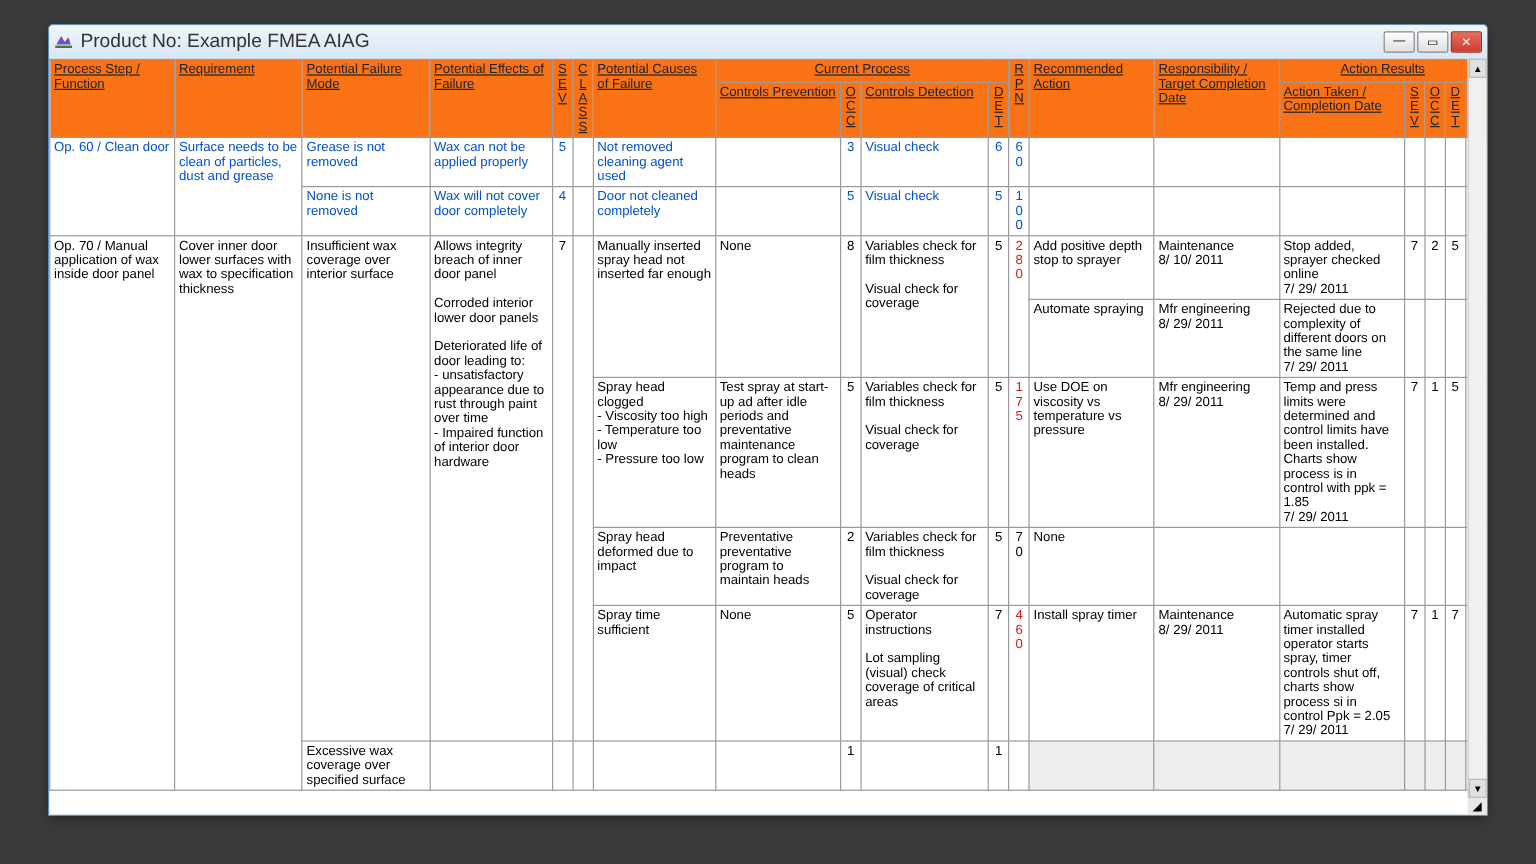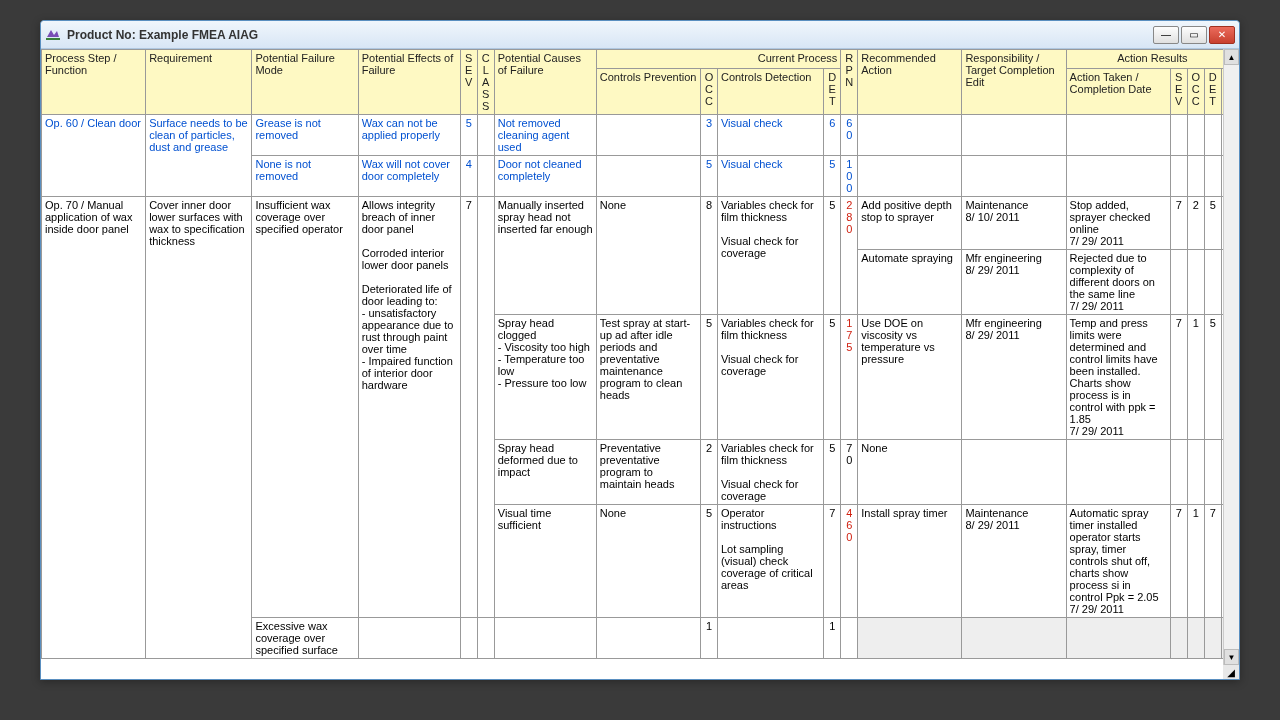--- a/index.html
+++ b/index.html
@@ -28,21 +28,21 @@
   align-items: center;
   padding: 0 4px;
   border-radius: 4px 4px 0 0;
 }
 .app-icon {
   width: 16px; height: 16px;
   margin-right: 6px;
   display: inline-block;
 }
 .app-icon svg { width: 16px; height: 16px; }
-.title-text { flex: 1; color: #333; font-size: 12px; font-weight: bold; }
+.title-text { flex: 1; color: #333; font-size: 16px; }
 .win-btns { display: flex; gap: 2px; }
 .win-btn {
   width: 26px; height: 18px;
   border: 1px solid #888;
   border-radius: 2px;
   display: flex;
   align-items: center;
   justify-content: center;
   background: linear-gradient(to bottom, #fdfdfd, #e0e0e0);
   font-size: 10px;
@@ -78,23 +78,24 @@
 }
 th, td {
   border: 1px solid #999;
   padding: 2px 3px;
   vertical-align: top;
   text-align: left;
   font-size: 11px;
   word-wrap: break-word;
 }
 th {
-  background: #fef9c3;
+  background: #f97316;
   font-weight: normal;
   color: #222;
+  text-decoration: underline;
 }
 .blue-text { color: #0050d0; }
 .red-text { color: #d02010; }
 .narrow { width: 16px; text-align: center; }
 .col-process { width: 98px; }
 .col-req { width: 100px; }
 .col-mode { width: 100px; }
 .col-effects { width: 96px; }
 .col-causes { width: 96px; }
 .col-prevent { width: 98px; }
@@ -178,24 +179,24 @@
       </colgroup>
       <thead>
         <tr>
           <th rowspan="2">Process Step / Function</th>
           <th rowspan="2">Requirement</th>
           <th rowspan="2">Potential Failure Mode</th>
           <th rowspan="2">Potential Effects of Failure</th>
           <th rowspan="2" class="narrow">S E V</th>
           <th rowspan="2" class="narrow">C L A S S</th>
           <th rowspan="2">Potential Causes of Failure</th>
-          <th colspan="4" style="text-align:right">Current Process</th>
+          <th colspan="4" style="text-align:center">Current Process</th>
           <th rowspan="2" class="narrow">R P N</th>
           <th rowspan="2">Recommended Action</th>
-          <th rowspan="2">Responsibility / Target Completion Edit</th>
+          <th rowspan="2">Responsibility / Target Completion Date</th>
           <th colspan="5" style="text-align:center">Action Results</th>
         </tr>
         <tr>
           <th>Controls Prevention</th>
           <th class="narrow">O C C</th>
           <th>Controls Detection</th>
           <th class="narrow">D E T</th>
           <th>Action Taken / Completion Date</th>
           <th class="narrow">S E V</th>
           <th class="narrow">O C C</th>
@@ -243,21 +244,21 @@
           <td></td>
           <td class="narrow"></td>
           <td class="narrow"></td>
           <td class="narrow"></td>
           <td class="narrow"></td>
         </tr>
 
         <tr>
           <td rowspan="6">Op. 70 / Manual application of wax inside door panel</td>
           <td rowspan="6">Cover inner door lower surfaces with wax to specification thickness</td>
-          <td rowspan="5">Insufficient wax coverage over specified operator</td>
+          <td rowspan="5">Insufficient wax coverage over interior surface</td>
           <td rowspan="5" style="white-space:pre-line">Allows integrity breach of inner door panel
 
 Corroded interior lower door panels
 
 Deteriorated life of door leading to:
  - unsatisfactory appearance due to rust through paint over time
  - Impaired function of interior door hardware</td>
           <td rowspan="5" class="narrow">7</td>
           <td rowspan="5" class="narrow"></td>
           <td rowspan="2">Manually inserted spray head not inserted far enough</td>
@@ -326,21 +327,21 @@
           <td>None</td>
           <td></td>
           <td></td>
           <td class="narrow"></td>
           <td class="narrow"></td>
           <td class="narrow"></td>
           <td class="narrow"></td>
         </tr>
 
         <tr>
-          <td>Visual time sufficient</td>
+          <td>Spray time sufficient</td>
           <td>None</td>
           <td class="narrow">5</td>
           <td style="white-space:pre-line">Operator instructions
 
 Lot sampling (visual) check coverage of critical areas</td>
           <td class="narrow">7</td>
           <td class="narrow red-text">460</td>
           <td>Install spray timer</td>
           <td style="white-space:pre-line">Maintenance
 8/ 29/ 2011</td>

